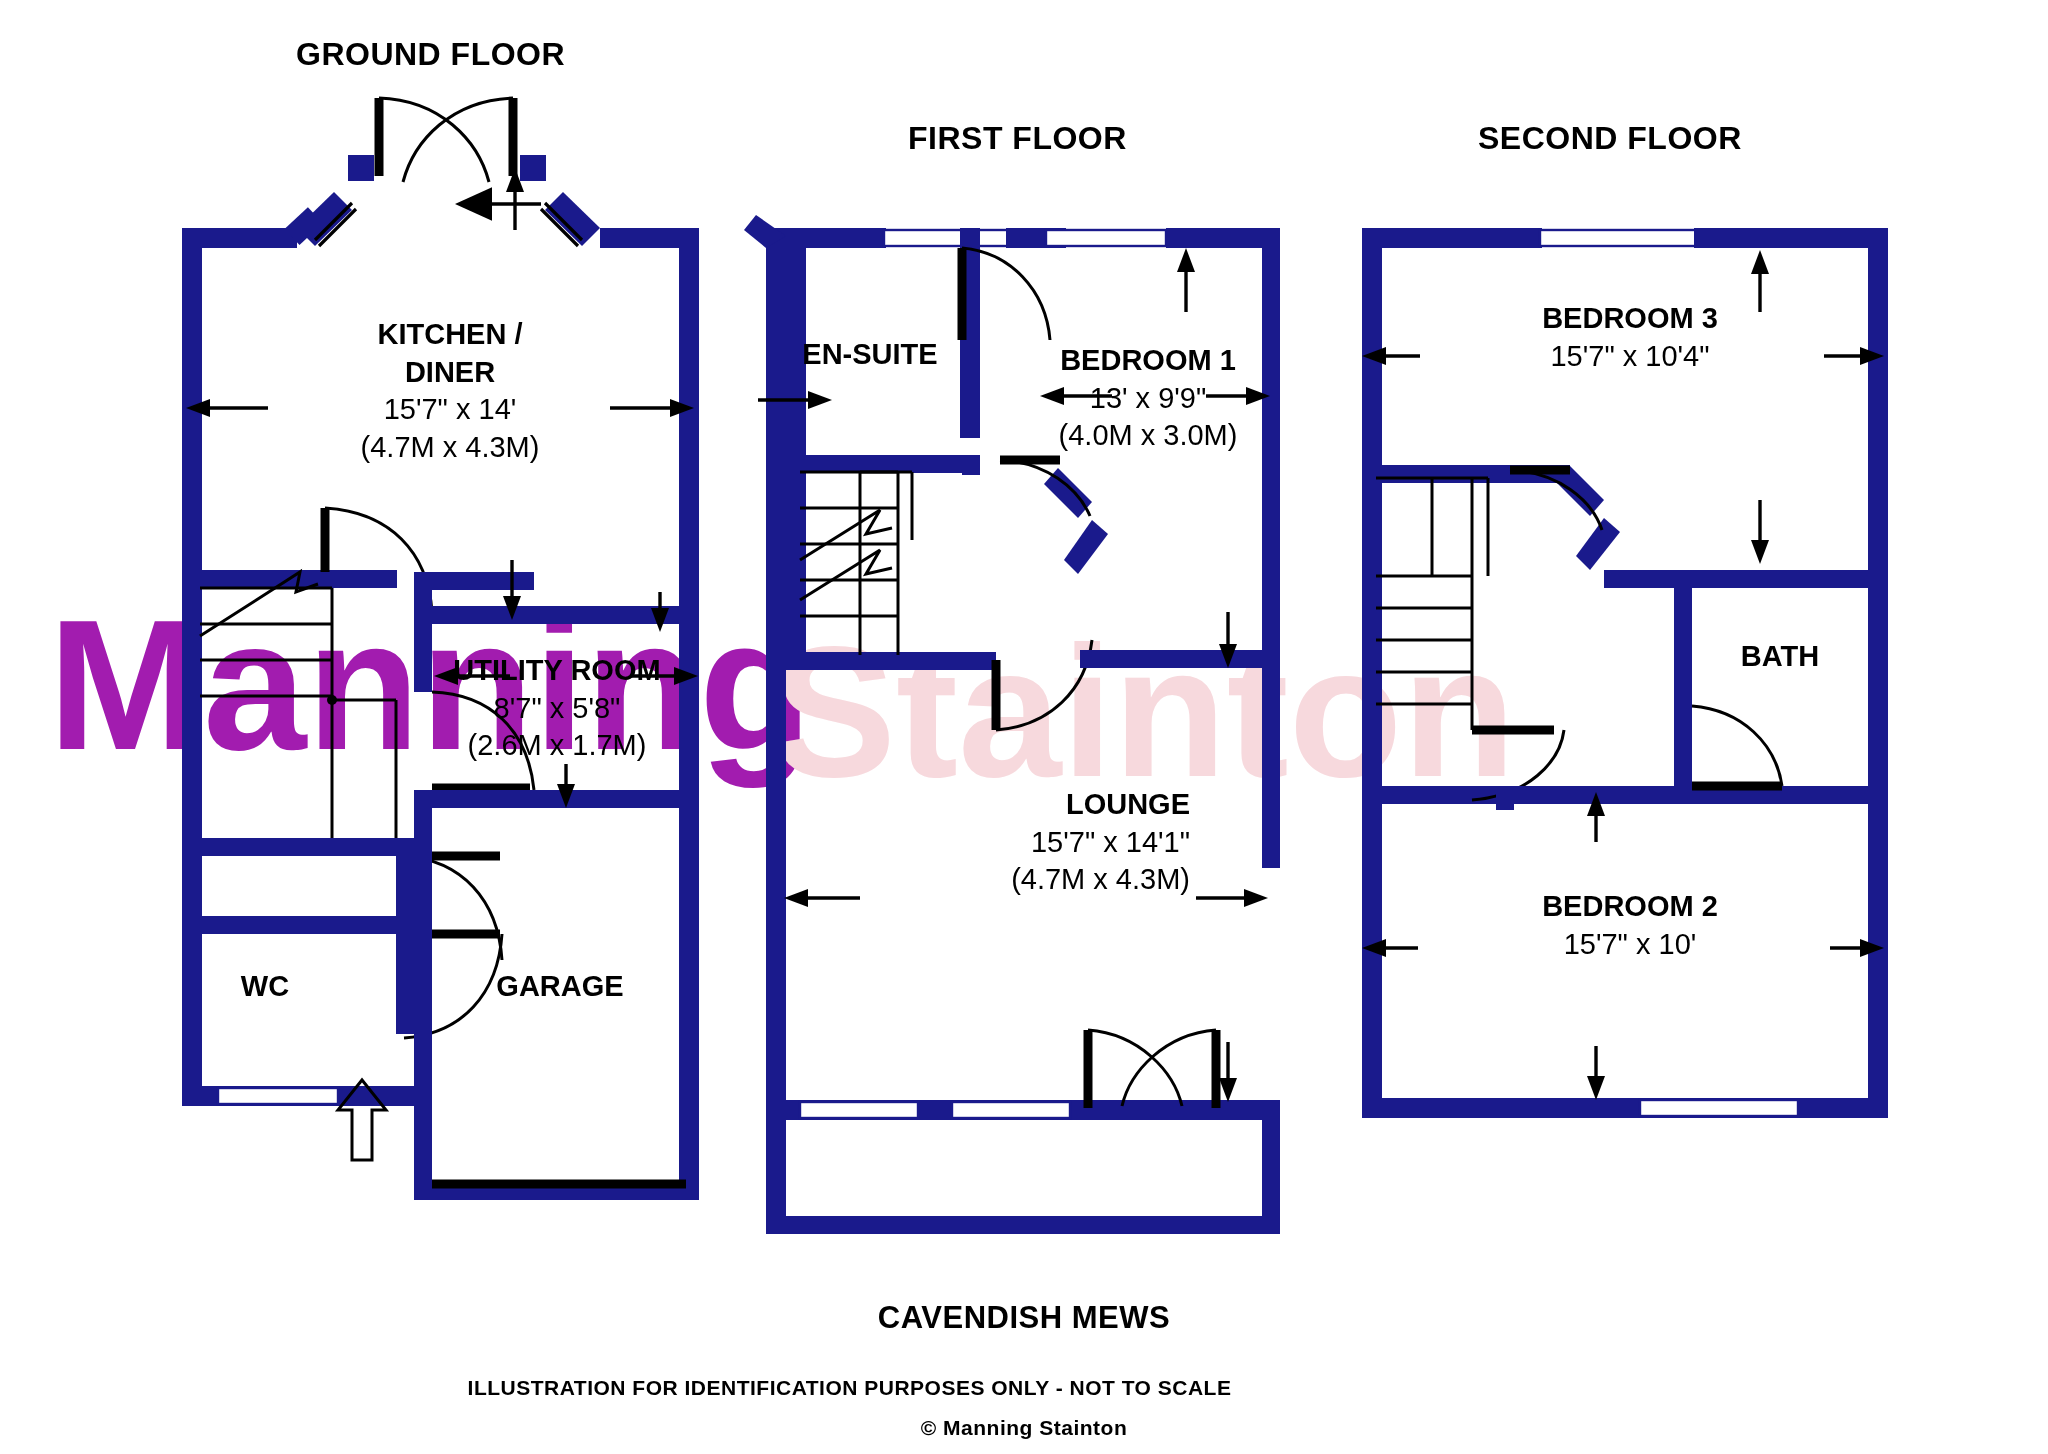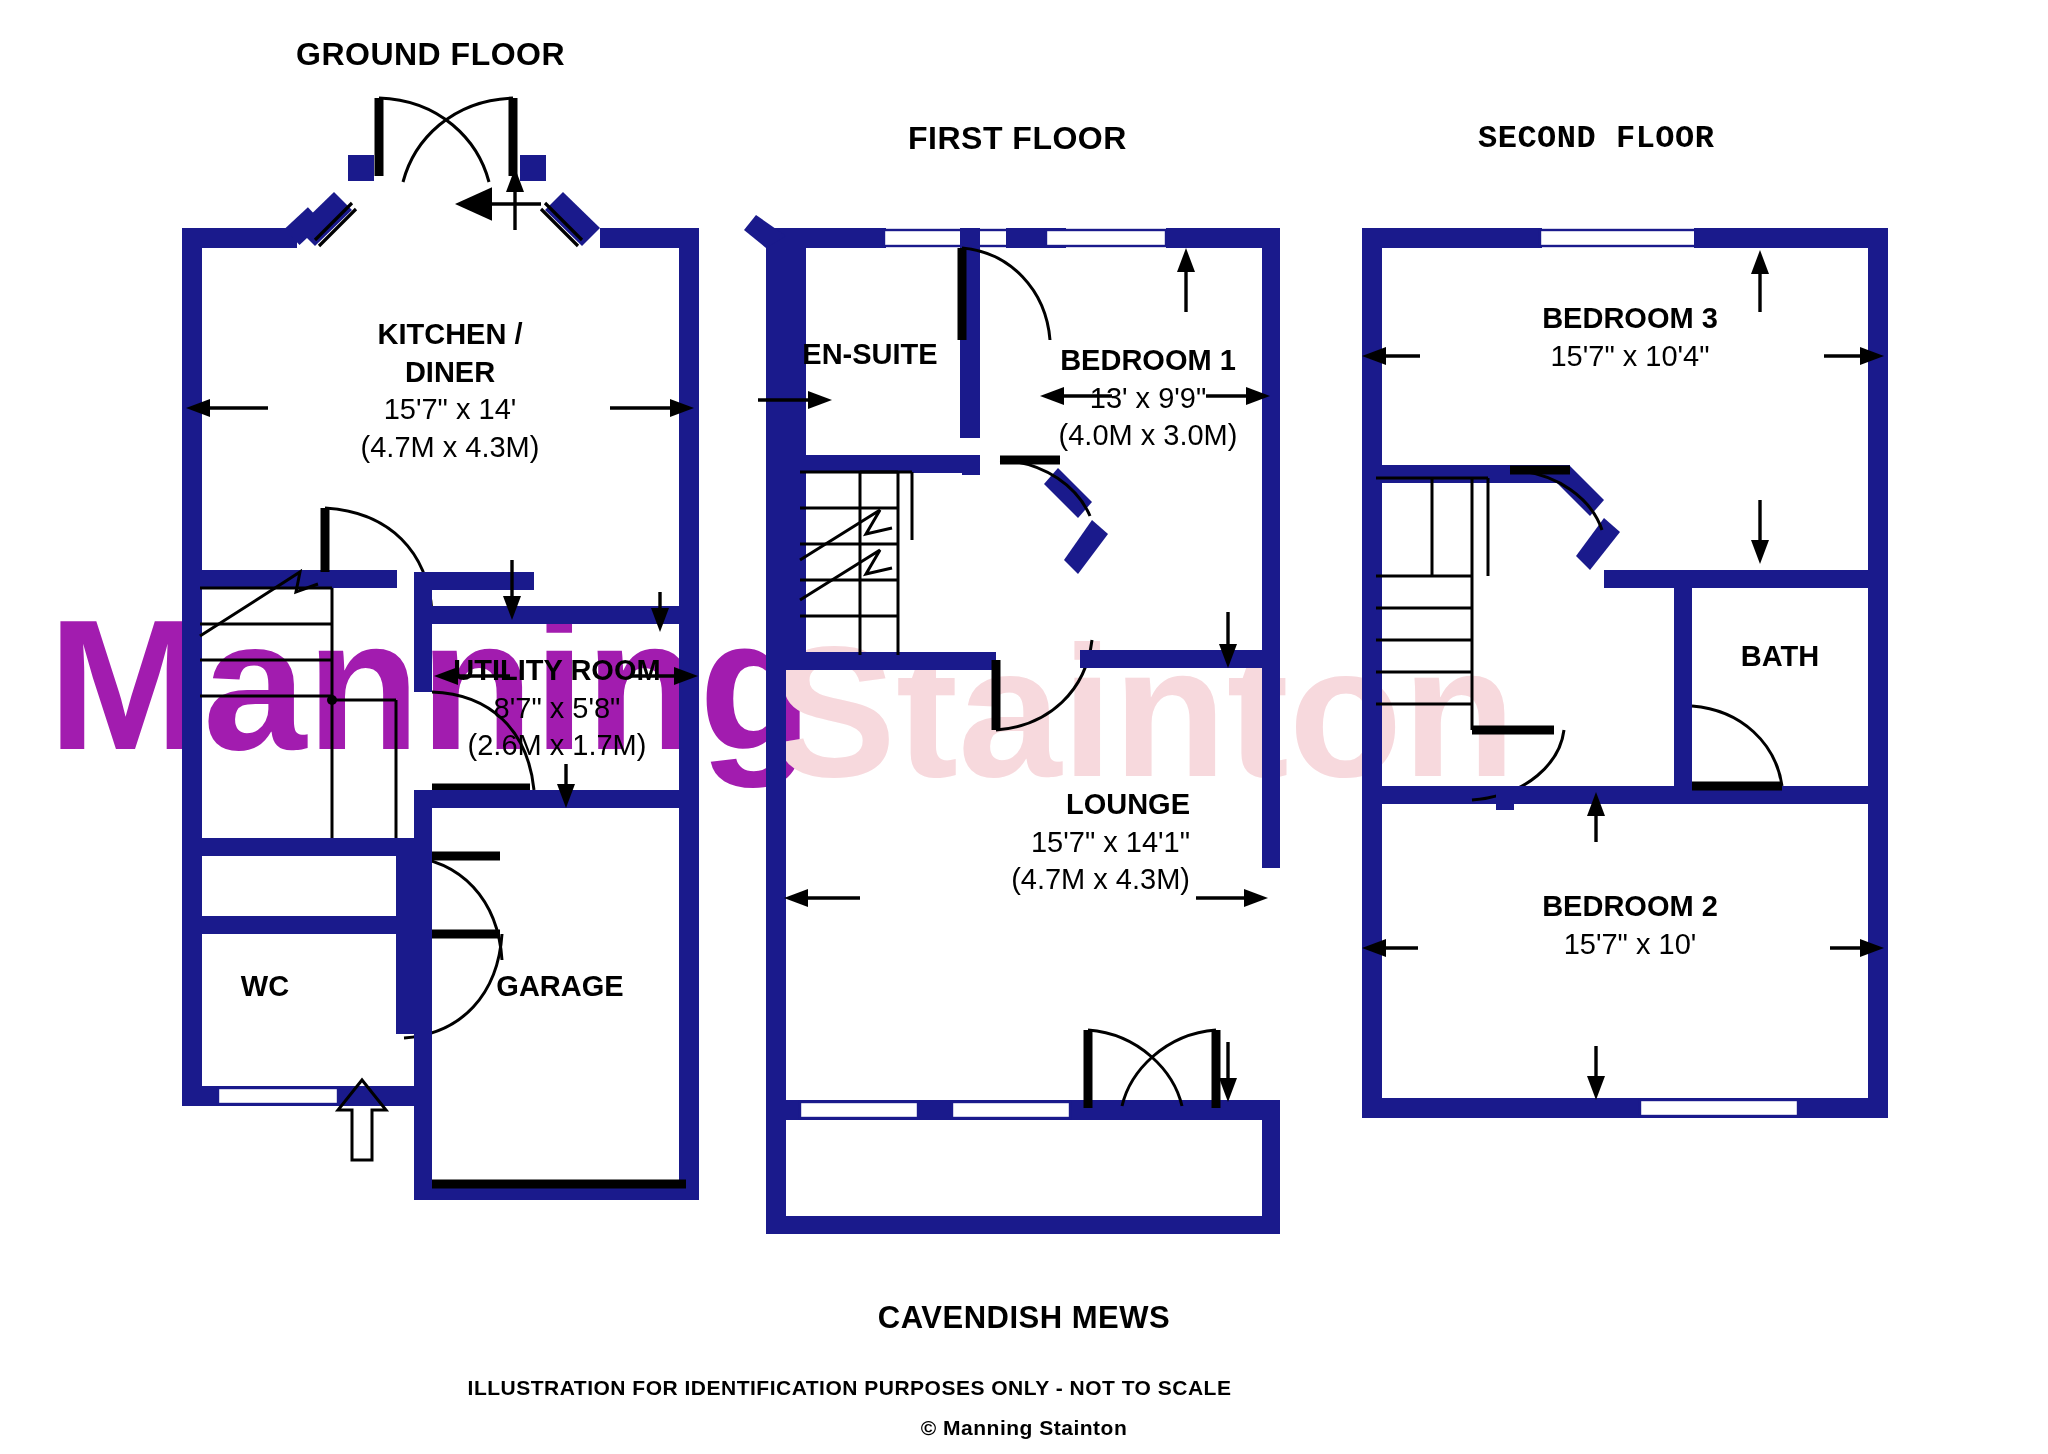--- a/index.html
+++ b/index.html
@@ -283,21 +283,21 @@
       <line class="ar" x1="1596" y1="842" x2="1596" y2="800"></line>
         <polygon class="arh" points="1596,792 1587,816 1605,816"></polygon>
       <line class="ar" x1="1596" y1="1046" x2="1596" y2="1092"></line>
         <polygon class="arh" points="1596,1100 1587,1076 1605,1076"></polygon>
     </g>
   </g>
 </svg>
 
 <div class="ttl" style="left:296px;top:36px;font-size:32px;">GROUND FLOOR</div>
 <div class="ttl" style="left:908px;top:120px;font-size:32px;">FIRST FLOOR</div>
-<div class="ttl" style="left:1478px;top:120px;font-size:32px;font-family:Liberation Mono, monospace;">SECOND FLOOR</div>
+<div class="ttl" style="left:1478px;top:120px;font-size:32px;">SECOND FLOOR</div>
 
 <div class="lbl" style="left:250px;top:316px;width:400px;font-size:29px;">
   <div>KITCHEN /</div>
   <div>DINER</div>
   <div class="dim">15'7" x 14'</div>
   <div class="dim">(4.7M x 4.3M)</div>
 </div>
 
 <div class="lbl" style="left:402px;top:652px;width:310px;font-size:29px;">
   <div>UTILITY ROOM</div>

